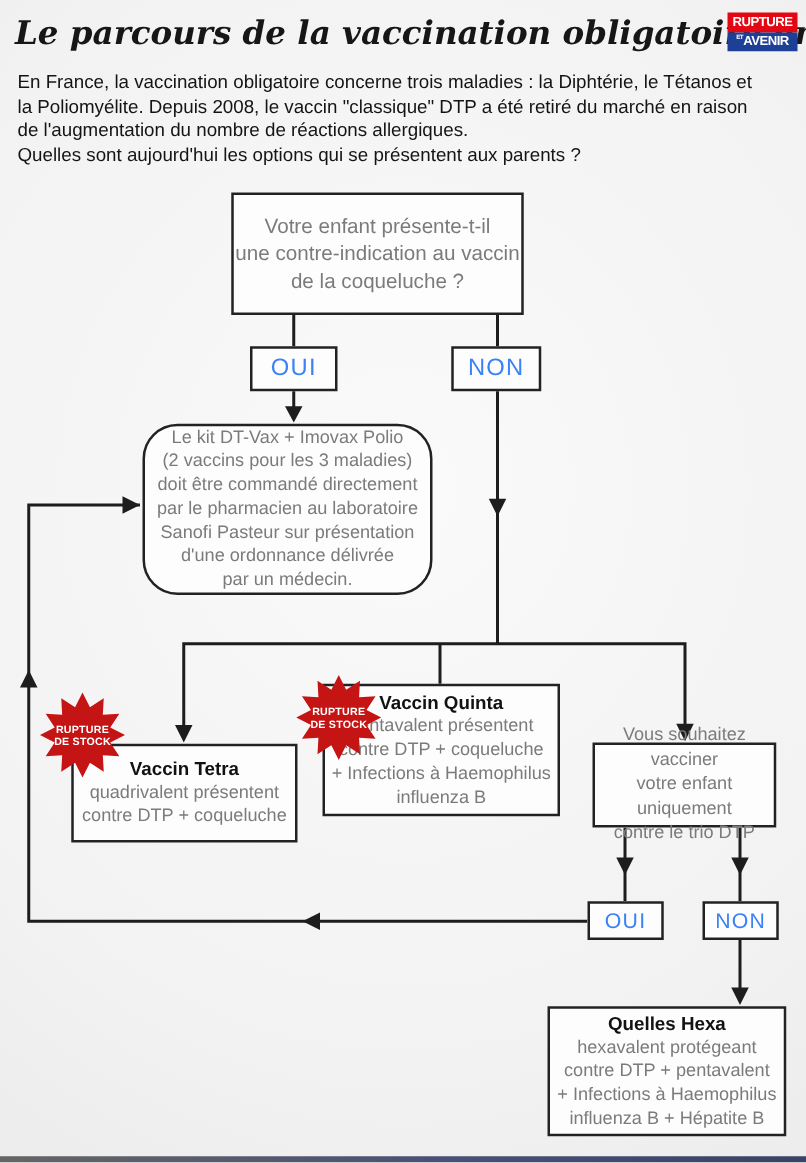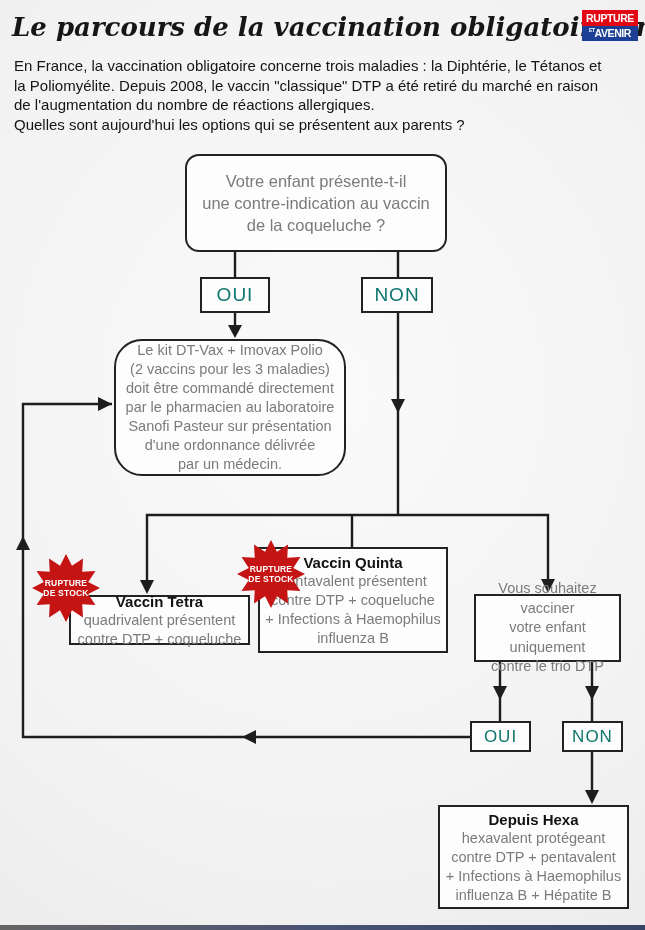--- a/index.html
+++ b/index.html
@@ -25,21 +25,21 @@
   .box {
     position:absolute; box-sizing:border-box; background:#fdfdfd;
     border:2px solid #222; display:flex; flex-direction:column;
     align-items:center; justify-content:center; text-align:center;
   }
   .box .txt { white-space:pre-line; color:#7b7b7b; }
   .q-box .txt   { font-size:16.5px; line-height:22px; }
   .kit-box .txt { font-size:14.5px; line-height:19px; }
   .small-box .txt { font-size:14.5px; line-height:19.5px; }
   .yn-box { background:#fdfdfd; }
-  .yn-box .txt { font-size:19px; color:#0f766e; letter-spacing:1px; }
+  .yn-box .txt { font-size:19px; color:#3b82f6; letter-spacing:1px; }
   .yn-box.sm .txt { font-size:17px; }
   .v-title { font-size:15px; font-weight:bold; color:#121212; line-height:19px; }
   .v-body  { font-size:14.5px; line-height:19px; color:#7b7b7b; white-space:pre-line; }
   .burst { position:absolute; width:70px; height:70px; }
   .burst svg { position:absolute; left:0; top:0; }
   .burst-label {
     position:absolute; inset:0; display:flex; align-items:center; justify-content:center;
     color:#fff; font-weight:bold; font-size:8.5px; line-height:10px;
     text-align:center; white-space:pre-line; letter-spacing:0.2px;
   }
@@ -87,21 +87,21 @@
       <path d="M541 579 L555 579 L548 593 Z"></path>
       <path d="M493 686 L507 686 L500 700 Z"></path>
       <path d="M585 686 L599 686 L592 700 Z"></path>
       <path d="M585 790 L599 790 L592 804 Z"></path>
       <path d="M242 737 L256 730 L256 744 Z"></path>
       <path d="M23 536 L16 550 L30 550 Z"></path>
       <path d="M112 404 L98 397 L98 411 Z"></path>
     </g>
   </svg>
 
-  <div class="box q-box" style="left:185px; top:154px; width:262px; height:98px;border-radius:14px;">
+  <div class="box q-box" style="left:185px; top:154px; width:234px; height:98px;">
     <span class="txt">Votre enfant présente-t-il
 une contre-indication au vaccin
 de la coqueluche ?</span>
   </div>
 
   <div class="box yn-box" style="left:200px; top:277px; width:70px; height:36px;">
     <span class="txt">OUI</span>
   </div>
 
   <div class="box yn-box" style="left:361px; top:277px; width:72px; height:36px;">
@@ -111,21 +111,21 @@
   <div class="box kit-box" style="left:114px; top:339px; width:232px; height:137px;border-radius:28px;">
     <span class="txt">Le kit DT-Vax + Imovax Polio
 (2 vaccins pour les 3 maladies)
 doit être commandé directement
 par le pharmacien au laboratoire
 Sanofi Pasteur sur présentation
 d'une ordonnance délivrée
 par un médecin.</span>
   </div>
 
-  <div class="box" style="left:57px; top:595px; width:181px; height:50px;margin-left:12px;">
+  <div class="box" style="left:57px; top:595px; width:181px; height:79px;">
     <div class="v-title">Vaccin Tetra</div>
     <div class="v-body">quadrivalent présentent
 contre DTP + coqueluche</div>
   </div>
 
   <div class="box" style="left:258px; top:547px; width:190px; height:106px;">
     <div class="v-title">Vaccin Quinta</div>
     <div class="v-body">pentavalent présentent
 contre DTP + coqueluche
 + Infections à Haemophilus
@@ -140,21 +140,21 @@
 
   <div class="box yn-box sm" style="left:470px; top:721px; width:61px; height:31px;">
     <span class="txt">OUI</span>
   </div>
 
   <div class="box yn-box sm" style="left:562px; top:721px; width:61px; height:31px;">
     <span class="txt">NON</span>
   </div>
 
   <div class="box" style="left:438px; top:805px; width:191px; height:104px;">
-    <div class="v-title">Depuis Hexa</div>
+    <div class="v-title">Quelles Hexa</div>
     <div class="v-body">hexavalent protégeant
 contre DTP + pentavalent
 + Infections à Haemophilus
 influenza B + Hépatite B</div>
   </div>
 
   <div class="burst" style="left:31px; top:553px;">
     <svg width="70" height="70" viewBox="0 0 70 70">
       <polygon fill="#c41414" points="35,1 40.95,12.78 52,5.56 51.26,18.74 64.44,18 57.22,29.05 69,35 57.22,40.95 64.44,52 51.26,51.26 52,64.44 40.95,57.22 35,69 29.05,57.22 18,64.44 18.74,51.26 5.56,52 12.78,40.95 1,35 12.78,29.05 5.56,18 18.74,18.74 18,5.56 29.05,12.78"></polygon>
     </svg>

